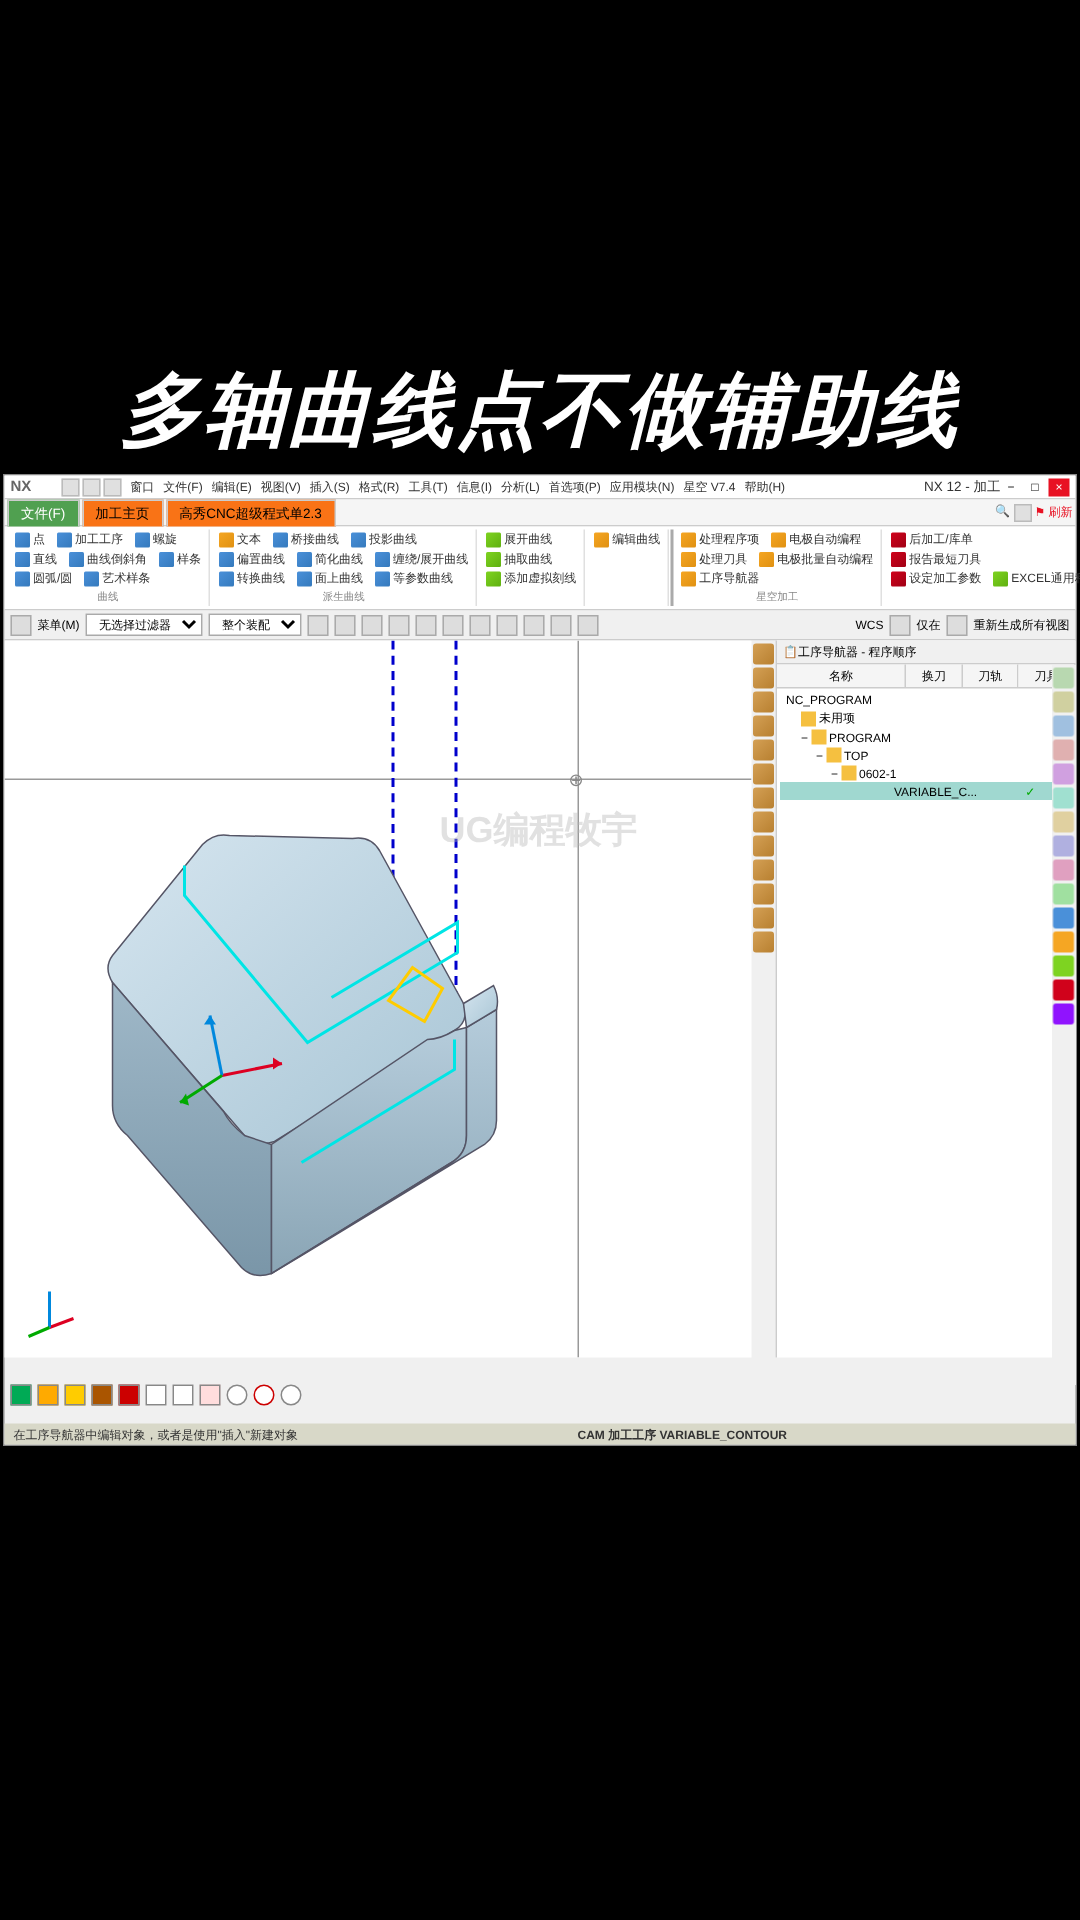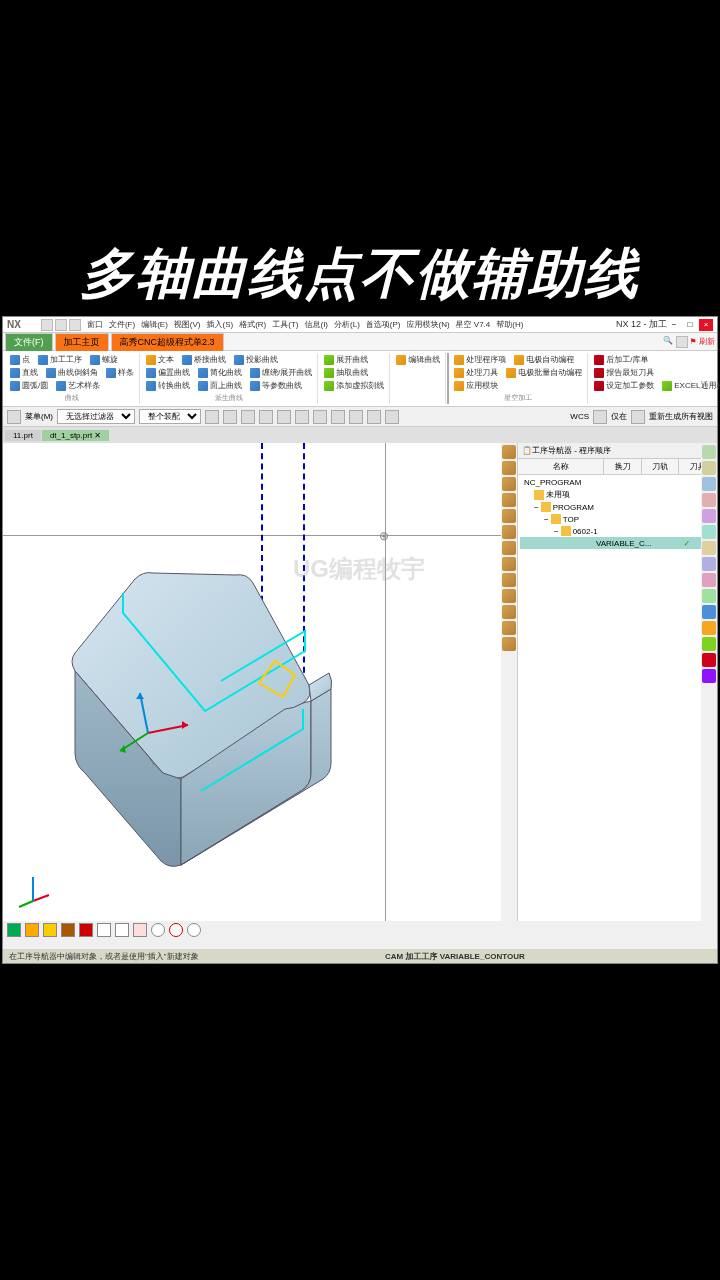--- a/index.html
+++ b/index.html
@@ -249,21 +249,21 @@
             <span>处理刀具</span>
           </span>
           <span class="ribbon-item">
             <span class="ribbon-icon orange"></span>
             <span>电极批量自动编程</span>
           </span>
         </div>
       <div class="ribbon-row">
           <span class="ribbon-item">
             <span class="ribbon-icon orange"></span>
-            <span>应用模块</span>
+            <span>工序导航器</span>
           </span>
         </div>
       <div class="ribbon-label">星空加工</div>
     </div>
     <div class="ribbon-group">
       <div class="ribbon-row">
           <span class="ribbon-item">
             <span class="ribbon-icon red"></span>
             <span>后加工/库单</span>
           </span>
@@ -303,24 +303,20 @@
     <span class="filter-icon"></span>
     <span class="filter-icon"></span>
     <span class="filter-icon"></span>
     <span style="font-size:8px;margin-left:auto;">WCS</span>
     <span class="filter-icon"></span>
     <span style="font-size:8px;">仅在</span>
     <span class="filter-icon"></span>
     <span style="font-size:8px;">重新生成所有视图</span>
   </div>
 
-  <div class="filetabs">
-    <span class="filetab">11.prt</span>
-    <span class="filetab active"><span>dt_1_stp.prt</span> ✕</span>
-  </div>
 
   <div class="workspace">
     <div class="viewport">
       <div class="crosshair-h"></div>
       <div class="crosshair-v"></div>
       <div class="crosshair-mark">⊕</div>
       <div class="dashed-line" style="top:0;left:258px;height:220px;"></div>
       <div class="dashed-line" style="top:0;left:300px;height:250px;"></div>
       <div class="watermark">UG编程牧宇</div>
 

